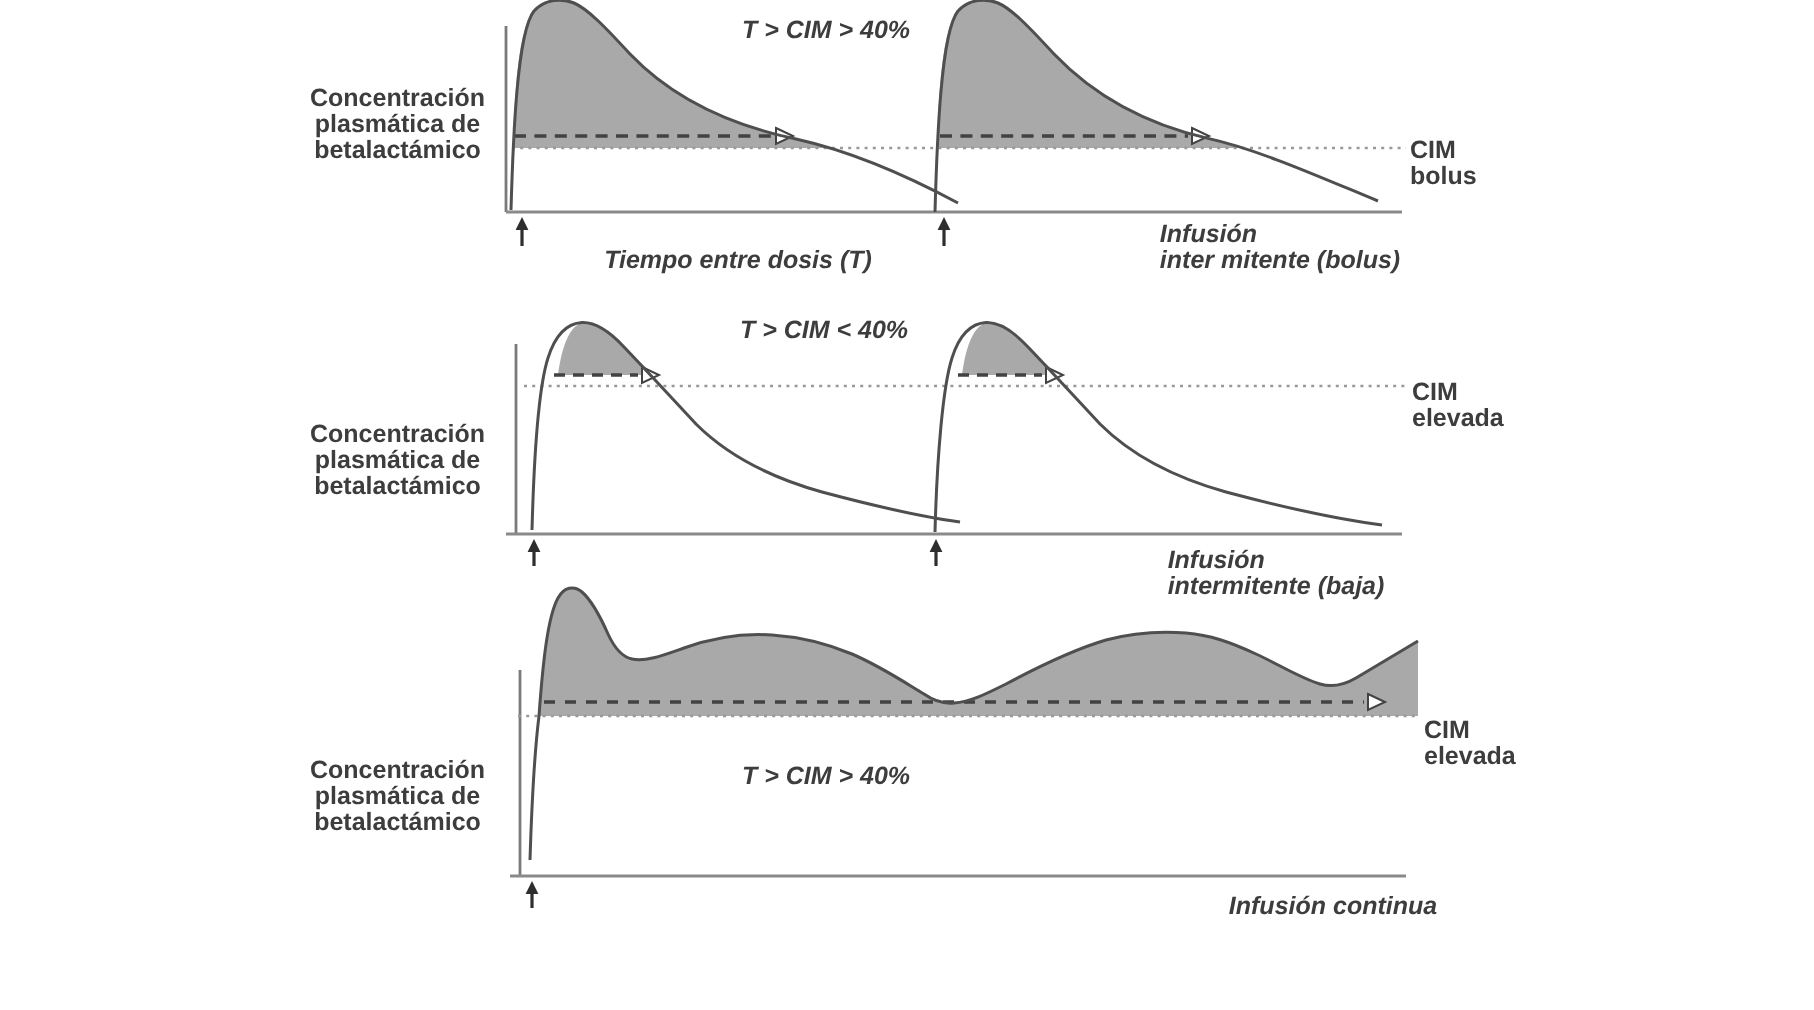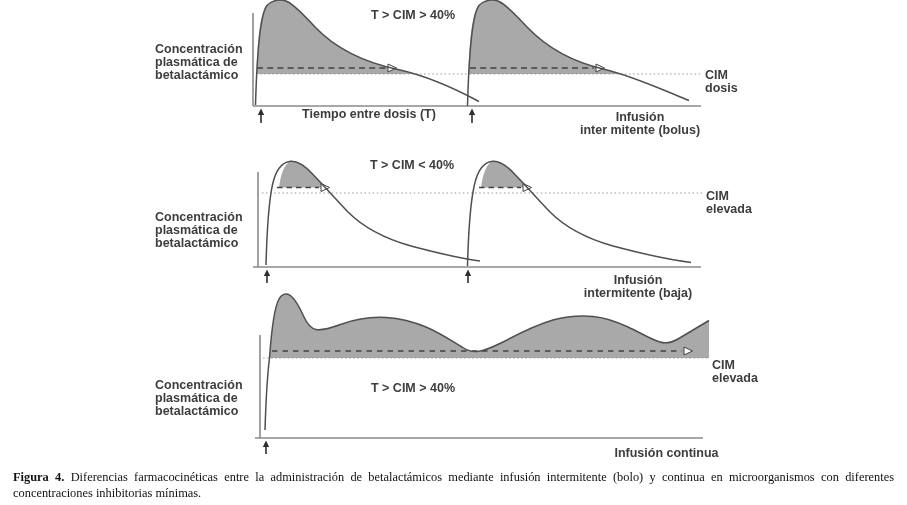--- a/index.html
+++ b/index.html
@@ -1,22 +1,22 @@
 <!DOCTYPE html>
 <html><head>
 <meta charset="utf-8">
 <style>
   html,body{margin:0;padding:0;background:#fff;}
   #stage{position:relative;width:907px;height:505px;background:#ffffff;overflow:hidden;
          font-family:"Liberation Sans",sans-serif;}
   svg{position:absolute;left:0;top:0;}
   .lbl{position:absolute;font-family:"Liberation Sans",sans-serif;font-size:12.5px;
        font-weight:700;color:#3d3d3d;line-height:13px;white-space:nowrap;}
-  .ctr{transform:translateX(-50%);text-align:center;}
-  .ylab div{line-height:13px;}
+  .ctr{transform:translateX(-50%);text-align:left;font-style:italic;}
+  .ylab div{line-height:13px;text-align:center;}
   .caption{position:absolute;left:13px;top:470px;width:881px;
            font-family:"Liberation Serif",serif;font-size:12.4px;line-height:15.5px;
            color:#111;text-align:justify;}
   .caption .b{font-weight:700;}
 </style>
 </head>
 <body>
 
 <div id="stage">
 
@@ -86,24 +86,24 @@
       </g>
     </g>
   </svg>
 
   <div class="lbl ctr" style="left:413px;top:9px;">T &gt; CIM &gt; 40%</div>
   <div class="lbl ylab" style="left:155px;top:43px;">
     <div>Concentración</div>
     <div>plasmática de</div>
     <div>betalactámico</div>
   </div>
-  <div class="lbl ctr" style="left:369px;top:108px;">Tiempo entre dosis (T)</div>
+  <div class="lbl ctr" style="left:369px;top:124px;">Tiempo entre dosis (T)</div>
   <div class="lbl" style="left:705px;top:69px;">
     <div>CIM</div>
-    <div>dosis</div>
+    <div>bolus</div>
   </div>
   <div class="lbl ctr" style="left:640px;top:111px;">
     <div>Infusión</div>
     <div>inter mitente (bolus)</div>
   </div>
 
   <div class="lbl ctr" style="left:412px;top:159px;">T &gt; CIM &lt; 40%</div>
   <div class="lbl ylab" style="left:155px;top:211px;">
     <div>Concentración</div>
     <div>plasmática de</div>
@@ -123,18 +123,14 @@
     <div>Concentración</div>
     <div>plasmática de</div>
     <div>betalactámico</div>
   </div>
   <div class="lbl" style="left:712px;top:359px;">
     <div>CIM</div>
     <div>elevada</div>
   </div>
   <div class="lbl ctr" style="left:653px;top:447px;padding-left:27px;">Infusión continua</div>
 
-  <div class="caption">
-    <span class="b">Figura 4.</span>
-    <span>Diferencias farmacocinéticas entre la administración de betalactámicos mediante infusión intermitente (bolo) y continua en microorganismos con diferentes concentraciones inhibitorias mínimas.</span>
-  </div>
 
 </div>
 
 </body></html>

